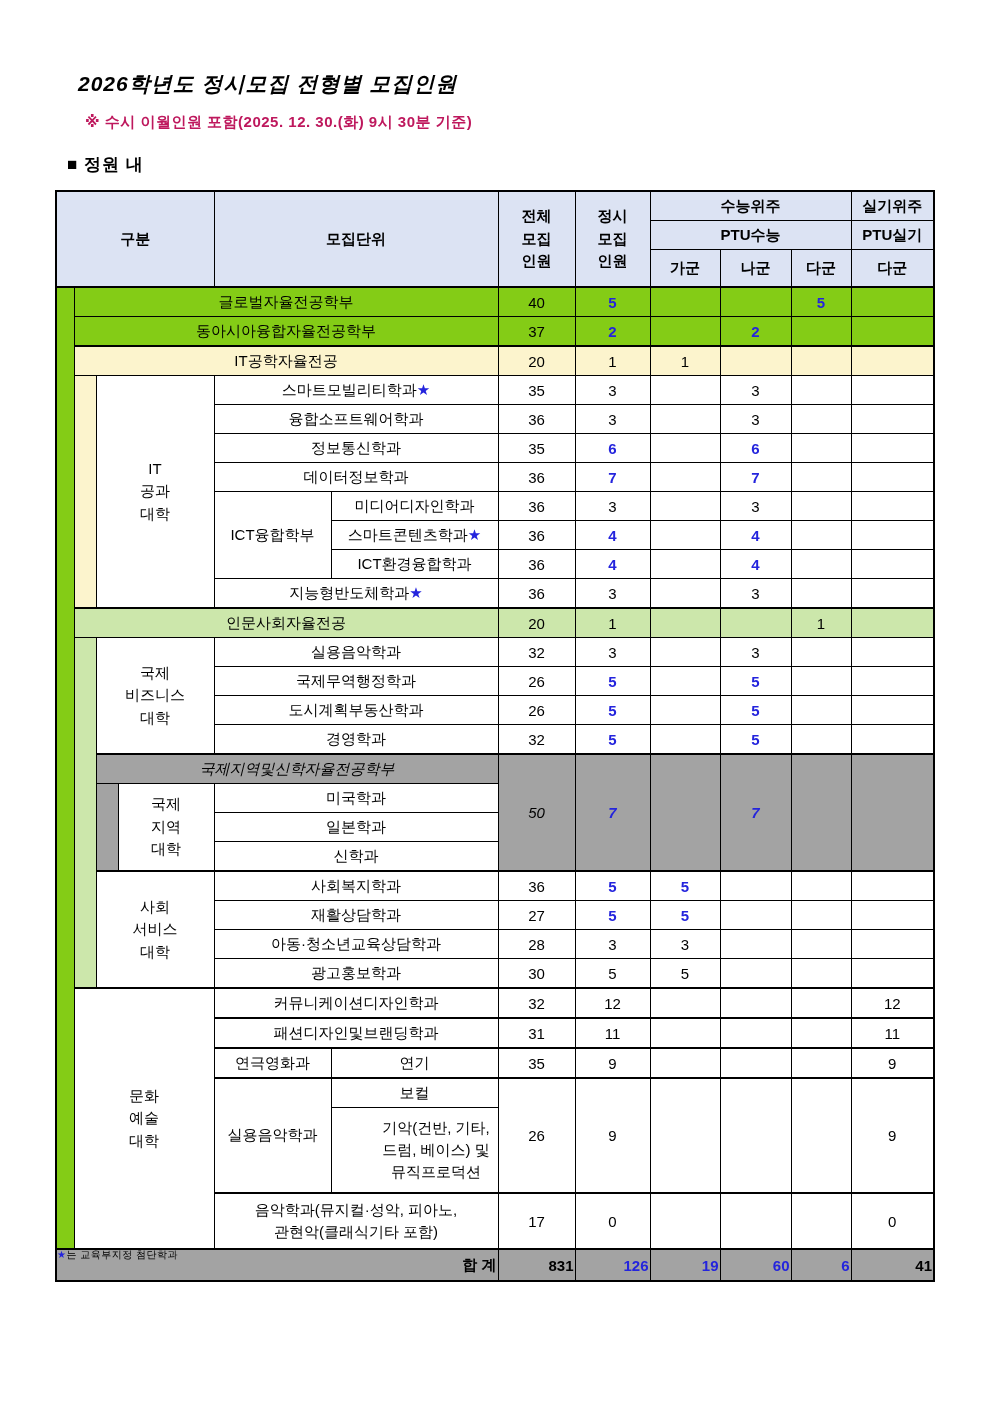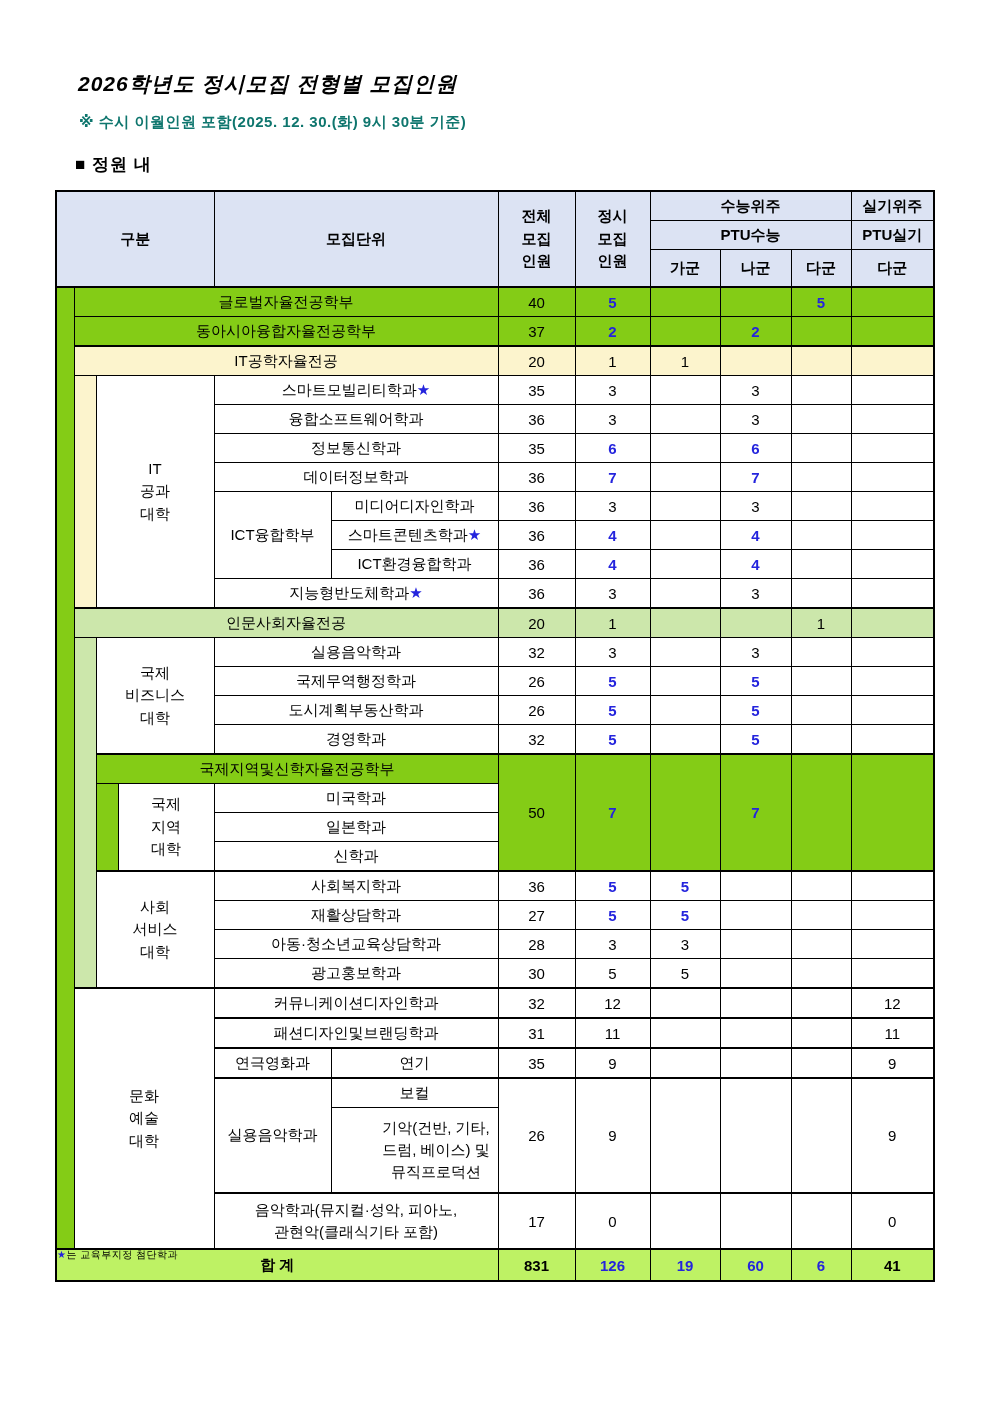--- a/index.html
+++ b/index.html
@@ -1,36 +1,36 @@
 <!DOCTYPE html>
 <html><head>
 <meta charset="utf-8">
 <style>
   html,body{margin:0;padding:0;}
   body{
     width:992px;height:1403px;position:relative;background:#ffffff;
     font-family:"Liberation Sans","DejaVu Sans",sans-serif;color:#000;
   }
   .title{position:absolute;left:78px;top:70px;font-size:21px;font-weight:bold;letter-spacing:1px;font-style:italic;}
-  .note{position:absolute;left:79px;top:113px;font-size:15px;font-weight:bold;color:#0f766e;letter-spacing:0.5px;}
-  .section-heading{position:absolute;left:67px;top:153px;font-size:17px;font-weight:bold;letter-spacing:1px;margin-left:8px;}
+  .note{position:absolute;left:85px;top:113px;font-size:15px;font-weight:bold;color:#be185d;letter-spacing:0.5px;}
+  .section-heading{position:absolute;left:67px;top:153px;font-size:17px;font-weight:bold;letter-spacing:1px;}
   table.adm{
     position:absolute;left:55px;top:190px;width:878px;
     border-collapse:collapse;table-layout:fixed;border:2px solid #000;
   }
   td{
     border:1px solid #000;text-align:center;vertical-align:middle;
     font-size:15px;padding:0 1px;height:28px;overflow:hidden;
   }
   td.hd{background:#dce3f3;font-weight:bold;}
   .pink{background:#84cc16;}
   .yellow{background:#fcf4cd;margin-left:46px;}
   .green{background:#cce7ab;margin-left:20px;}
-  .mint{background:#84cc16;}
-  .lav{background:#bef264;}
+  .mint{background:#a3a3a3;font-style:italic;}
+  .lav{background:#a3a3a3;text-align:right;}
   .blue{color:#2424dd;font-weight:bold;}
   .star{color:#2424dd;font-weight:bold;}
   .ml{white-space:pre-line;line-height:1.5;margin-top:44px;}
   .ml2{white-space:pre-line;line-height:1.45;}
   .bt2 td{border-top:2px solid #000;}
   tr.h3row td{height:36px;}
   tr.tall3 td{height:84px;padding-left:44px;}
   tr.tall2 td{height:54px;}
   tr.sum td{height:30px;font-weight:bold;}
   .footnote{position:absolute;left:57px;top:1248px;font-size:10px;letter-spacing:0.5px;}

